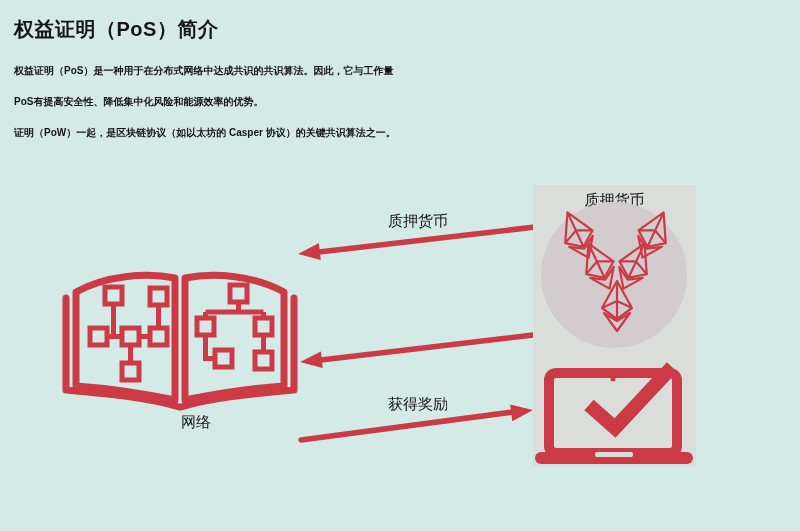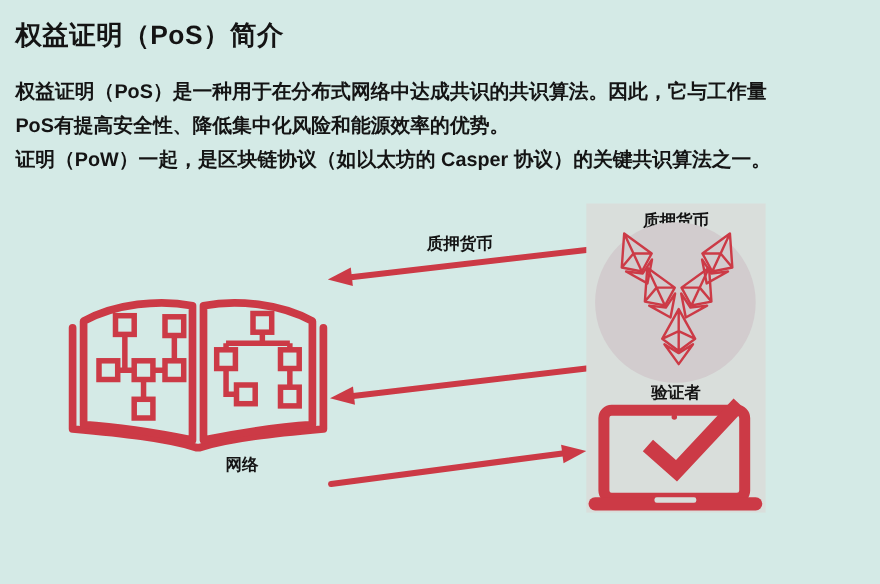--- a/index.html
+++ b/index.html
@@ -14,33 +14,33 @@
   body{
     background:var(--background);
     font-family:"Liberation Sans","DejaVu Sans",sans-serif;
     color:var(--text);
     position:relative;
     overflow:hidden;
   }
   .stage{position:absolute;inset:0;}
   .title{
     position:absolute;left:14px;top:16px;
-    font-size:24px;font-weight:700;letter-spacing:.5px;
+    font-size:20px;font-weight:700;letter-spacing:.5px;
     white-space:nowrap;
   }
   .intro{
-    position:absolute;left:14px;top:68px;width:680px;
-    font-size:18px;font-weight:600;line-height:31px;
+    position:absolute;left:14px;top:55px;width:680px;
+    font-size:10px;font-weight:600;line-height:31px;
   }
   .intro .line{white-space:nowrap;}
   .lbl{
-    position:absolute;font-size:15px;font-weight:700;
+    position:absolute;font-size:15px;font-weight:400;
     text-align:center;white-space:nowrap;
   }
-  .net-lbl{left:115px;top:413px;width:120px;text-align:right;}
+  .net-lbl{left:136px;top:413px;width:120px;}
   .a1-lbl{left:343px;top:212px;width:150px;}
   .a2-lbl{left:348px;top:325px;width:150px;}
   .a3-lbl{left:343px;top:395px;width:150px;}
   svg{position:absolute;display:block;}
   .book{left:60px;top:262px;width:240px;height:150px;}
   .arrow.a1{left:293px;top:218px;width:244px;height:44px;}
   .arrow.a2{left:295px;top:326px;width:240px;height:44px;}
   .arrow.a3{left:293px;top:400px;width:244px;height:46px;}
   .panel{
     position:absolute;left:533px;top:185px;width:163px;height:281px;
@@ -103,20 +103,21 @@
   <svg class="arrow a1" viewBox="0 0 244 44" aria-hidden="true">
     <line class="sr" stroke-width="5.5" stroke-linecap="round" x1="242" y1="9" x2="26" y2="34"></line>
     <polygon class="fr" points="5,36 25.9,25.1 27.8,42"></polygon>
   </svg>
 
   <svg class="arrow a2" viewBox="0 0 240 44" aria-hidden="true">
     <line class="sr" stroke-width="5.5" stroke-linecap="round" x1="238" y1="9" x2="26" y2="34"></line>
     <polygon class="fr" points="5,36 25.9,25.4 27.7,42"></polygon>
   </svg>
 
+  <div class="lbl a3-lbl">获得奖励</div>
   <svg class="arrow a3" viewBox="0 0 244 46" aria-hidden="true">
     <line class="sr" stroke-width="5.5" stroke-linecap="round" x1="8" y1="40" x2="220" y2="12"></line>
     <polygon class="fr" points="240,10 219.3,21.2 217.1,4.4"></polygon>
   </svg>
 
   <div class="panel">
     <div class="lbl stake-lbl">质押货币</div>
 
     <svg class="coins" viewBox="0 0 150 150" aria-hidden="true">
       <defs>
@@ -126,21 +127,20 @@
         </g>
       </defs>
       <circle class="fcircle" cx="75" cy="75" r="73"></circle>
       <use href="#eth" transform="translate(21,9) rotate(-25 18 26)"></use>
       <use href="#eth" transform="translate(96,9) rotate(25 18 26)"></use>
       <use href="#eth" transform="translate(42,40) rotate(-25 18 26)"></use>
       <use href="#eth" transform="translate(77,40) rotate(25 18 26)"></use>
       <use href="#eth" transform="translate(60,80)"></use>
     </svg>
 
-    <div class="lbl validator-lbl">验证者</div>
 
     <svg class="laptop" viewBox="0 0 162 106" aria-hidden="true">
       <rect class="sr" stroke-width="10" x="16" y="13" width="128" height="80" rx="7"></rect>
       <circle class="fr" cx="80" cy="19" r="2.5"></circle>
       <rect class="fr" x="2" y="92" width="158" height="12" rx="6"></rect>
       <rect class="fpanel" x="62" y="92" width="38" height="5" rx="2"></rect>
       <path class="sr" stroke-width="14" stroke-linecap="butt" stroke-linejoin="miter" d="M56 45 L82 68 L139 7"></path>
     </svg>
   </div>
 

